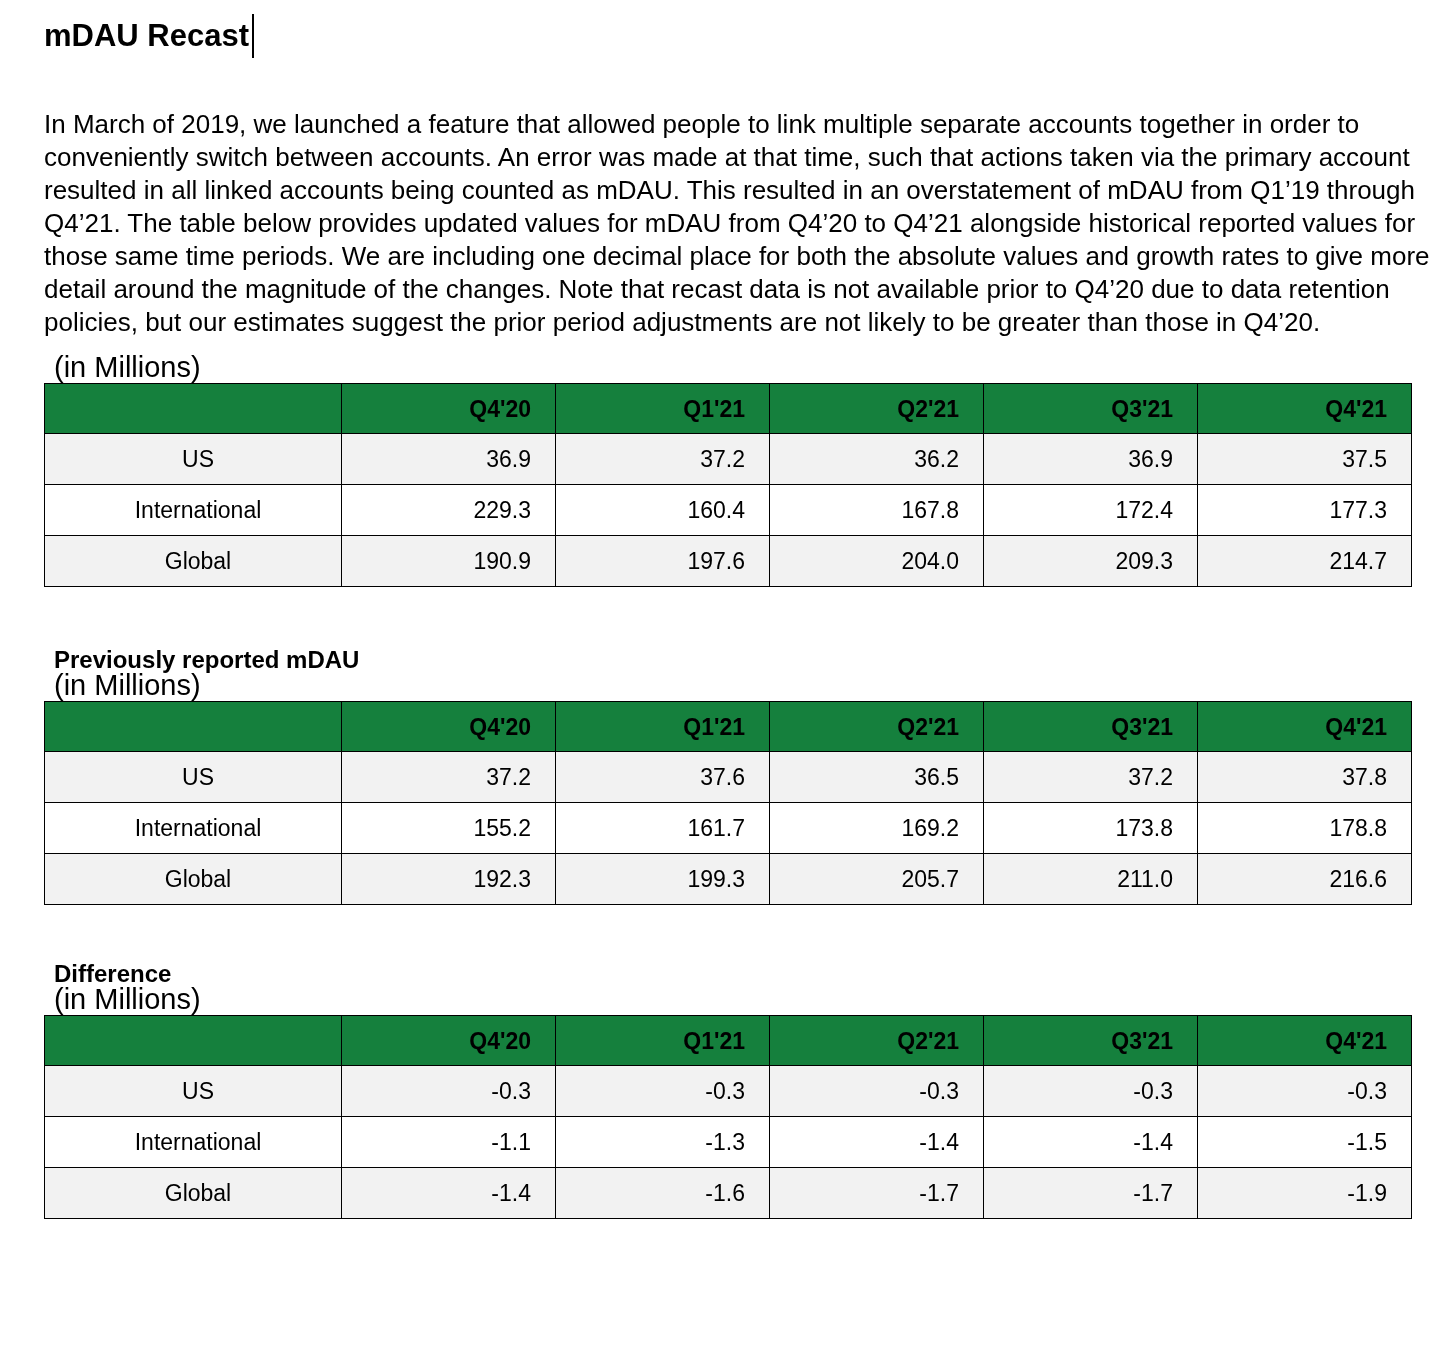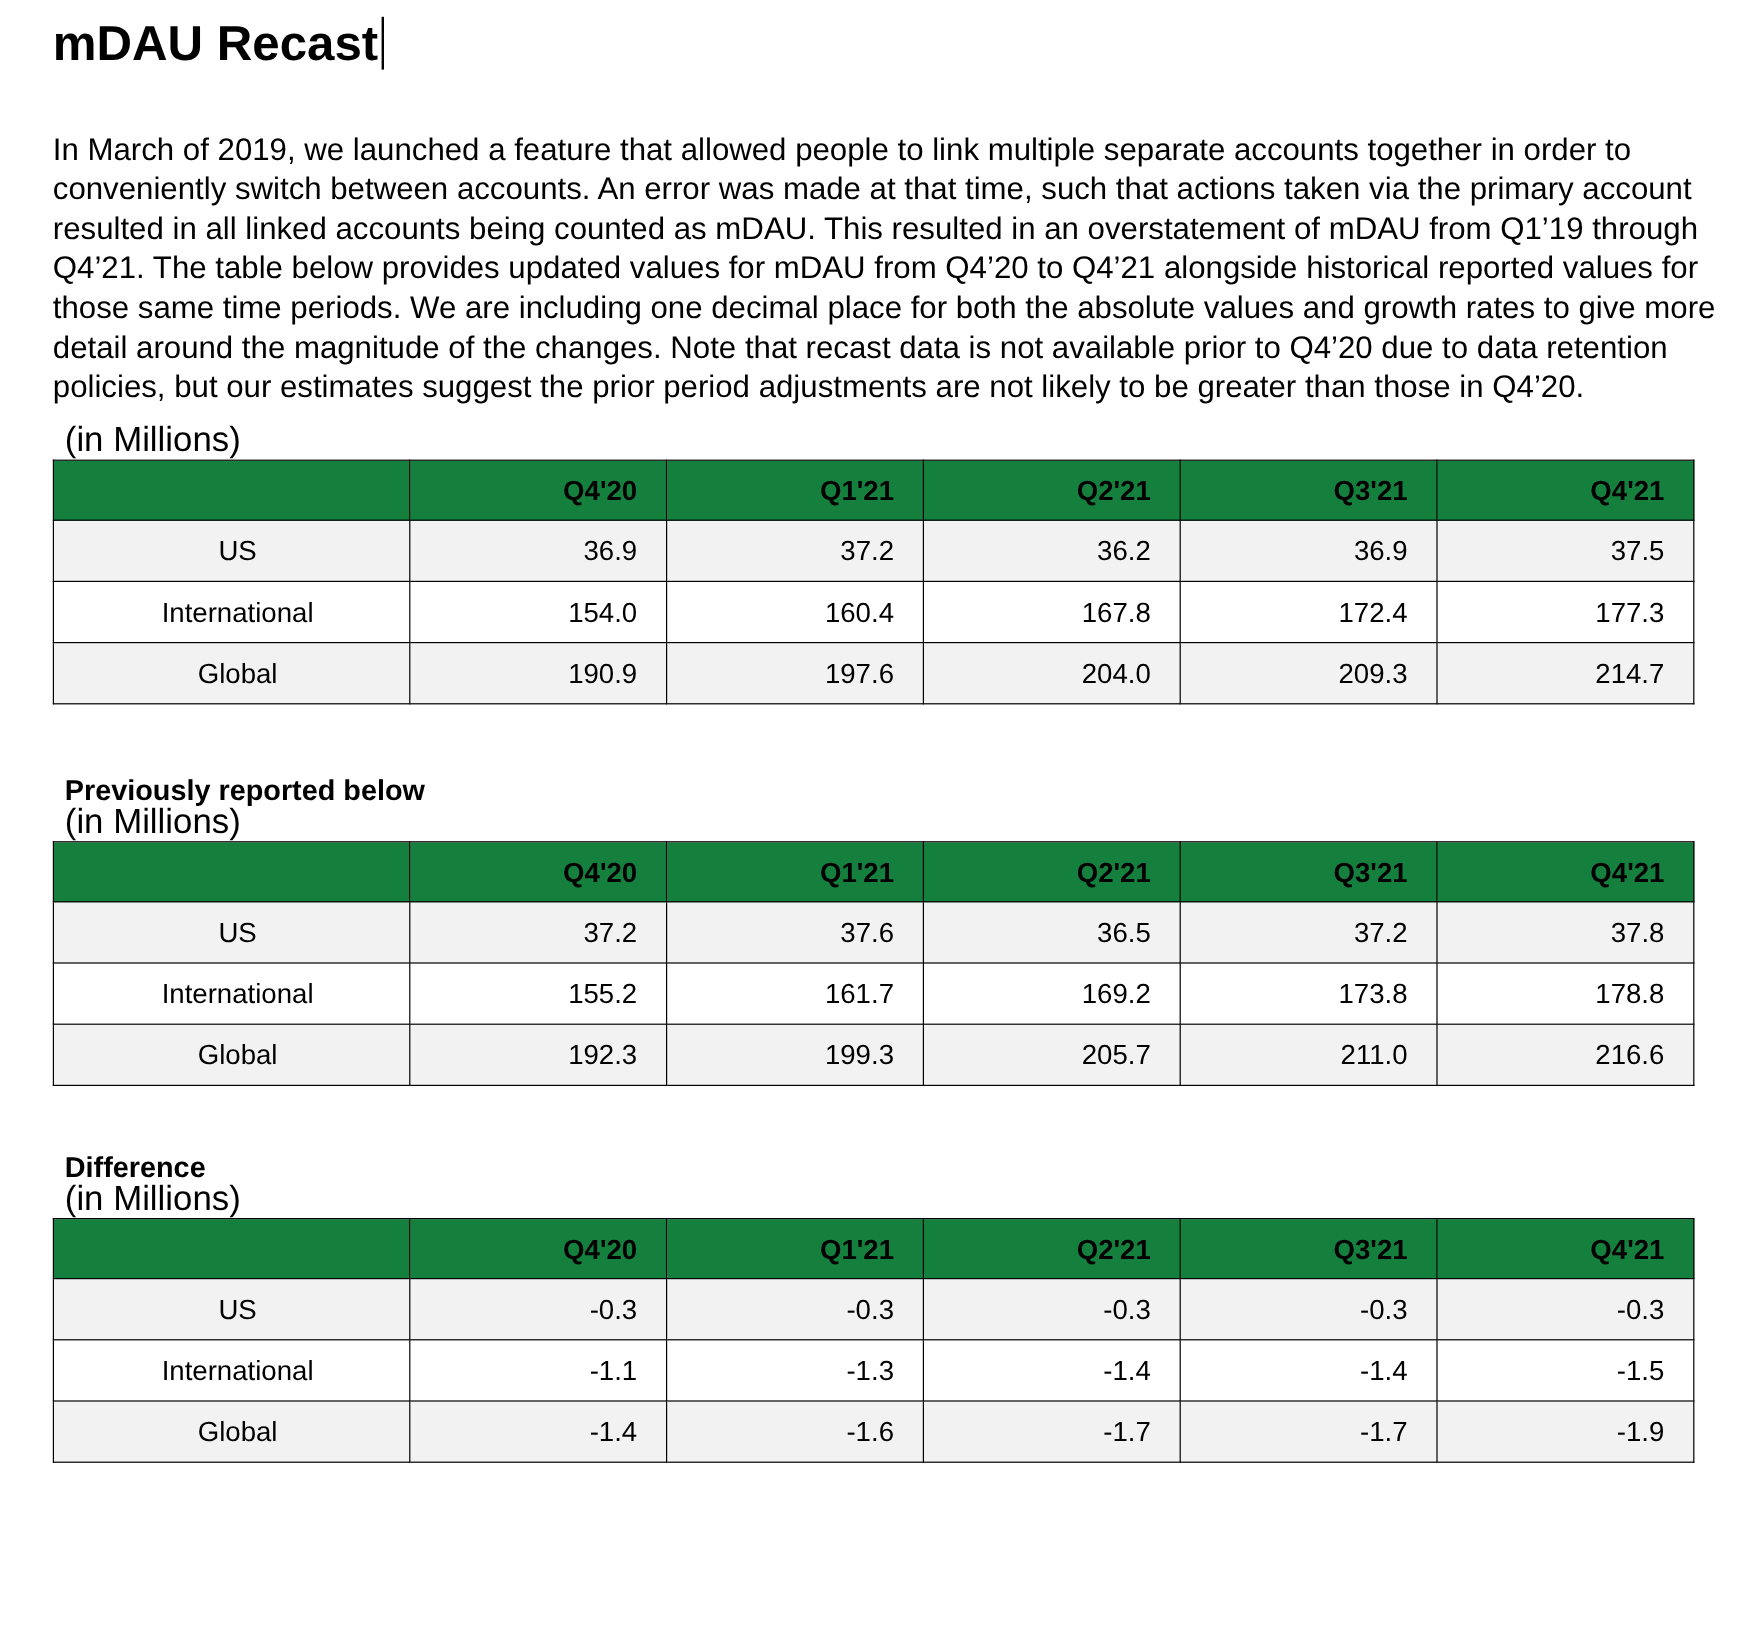--- a/index.html
+++ b/index.html
@@ -11,21 +11,21 @@
     font-family: "Liberation Sans", "DejaVu Sans", sans-serif;
   }
   .page {
     width: 1450px;
     min-height: 1355px;
     padding: 14px 10px 20px 44px;
     background: #ffffff;
   }
   .doc-title {
     margin: 0;
-    font-size: 41px;
+    font-size: 31px;
     font-weight: bold;
     display: flex;
     align-items: center;
     height: 44px;
   }
   .caret {
     display: inline-block;
     width: 2px;
     height: 44px;
     background: #000000;
@@ -127,40 +127,40 @@
           <tr>
             <td class="lbl">US</td>
             <td class="val">36.9</td>
             <td class="val">37.2</td>
             <td class="val">36.2</td>
             <td class="val">36.9</td>
             <td class="val">37.5</td>
           </tr>
           <tr>
             <td class="lbl">International</td>
-            <td class="val">154.0</td>
+            <td class="val">229.3</td>
             <td class="val">160.4</td>
             <td class="val">167.8</td>
             <td class="val">172.4</td>
             <td class="val">177.3</td>
           </tr>
           <tr>
             <td class="lbl">Global</td>
             <td class="val">190.9</td>
             <td class="val">197.6</td>
             <td class="val">204.0</td>
             <td class="val">209.3</td>
             <td class="val">214.7</td>
           </tr>
         </tbody>
       </table>
   </section>
 
   <section class="tbl-section sec-2">
-    <div class="tbl-title">Previously reported below</div>
+    <div class="tbl-title">Previously reported mDAU</div>
     <div class="tbl-subtitle">(in Millions)</div>
     <table class="data-table">
         <colgroup>
           <col class="col-label">
           <col class="col-data">
           <col class="col-data">
           <col class="col-data">
           <col class="col-data">
           <col class="col-data">
         </colgroup>

